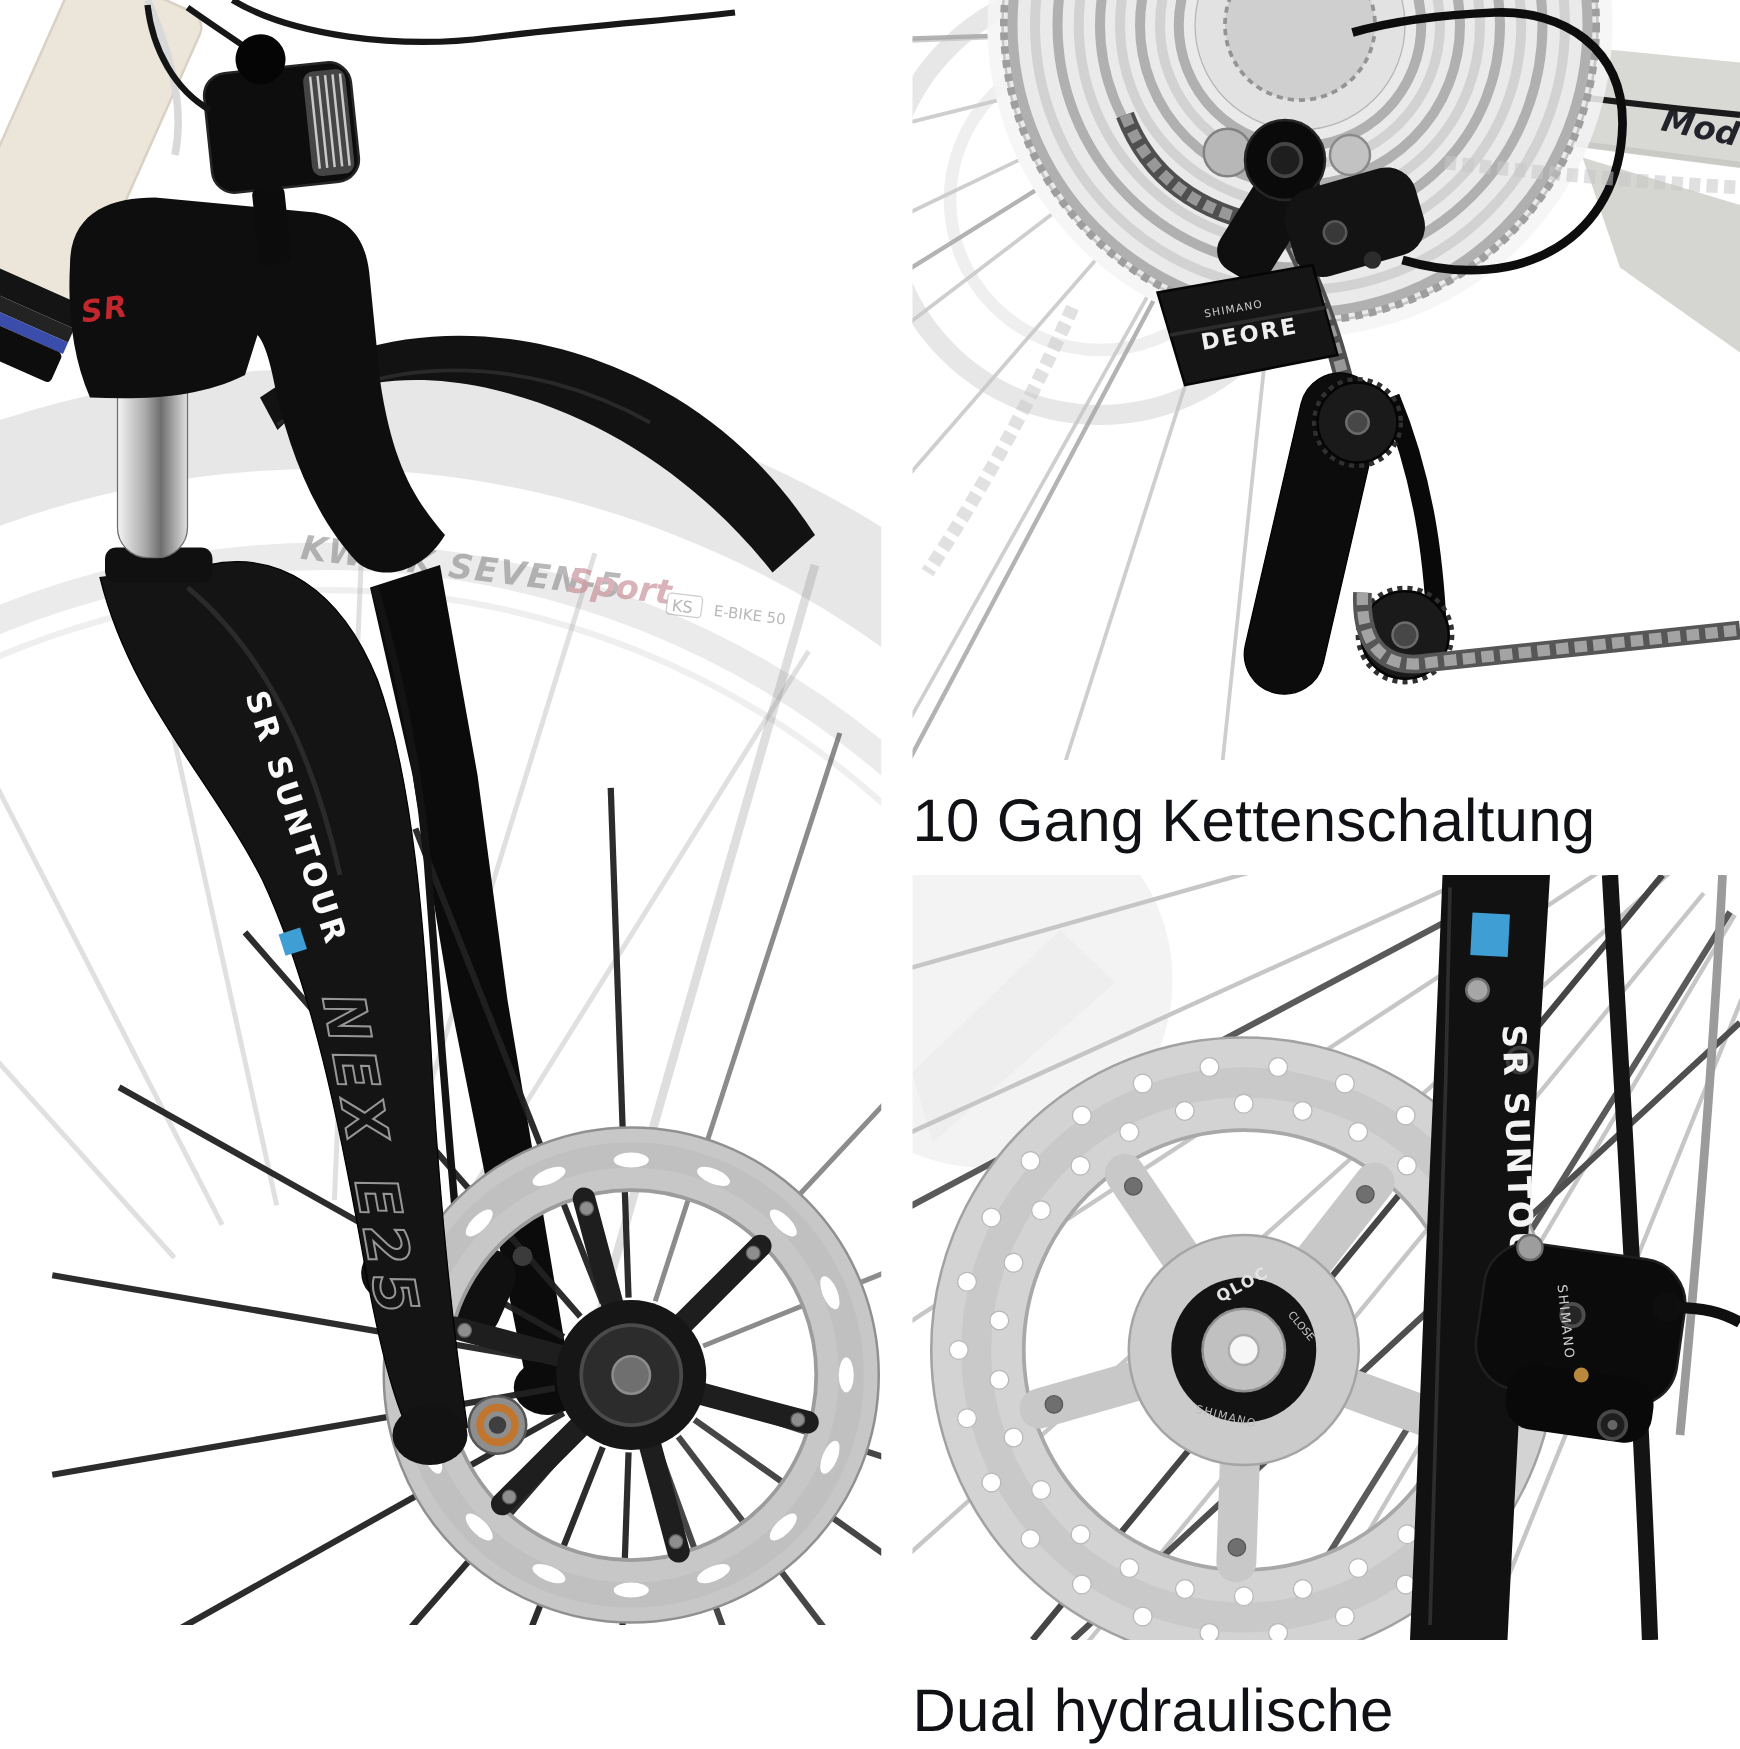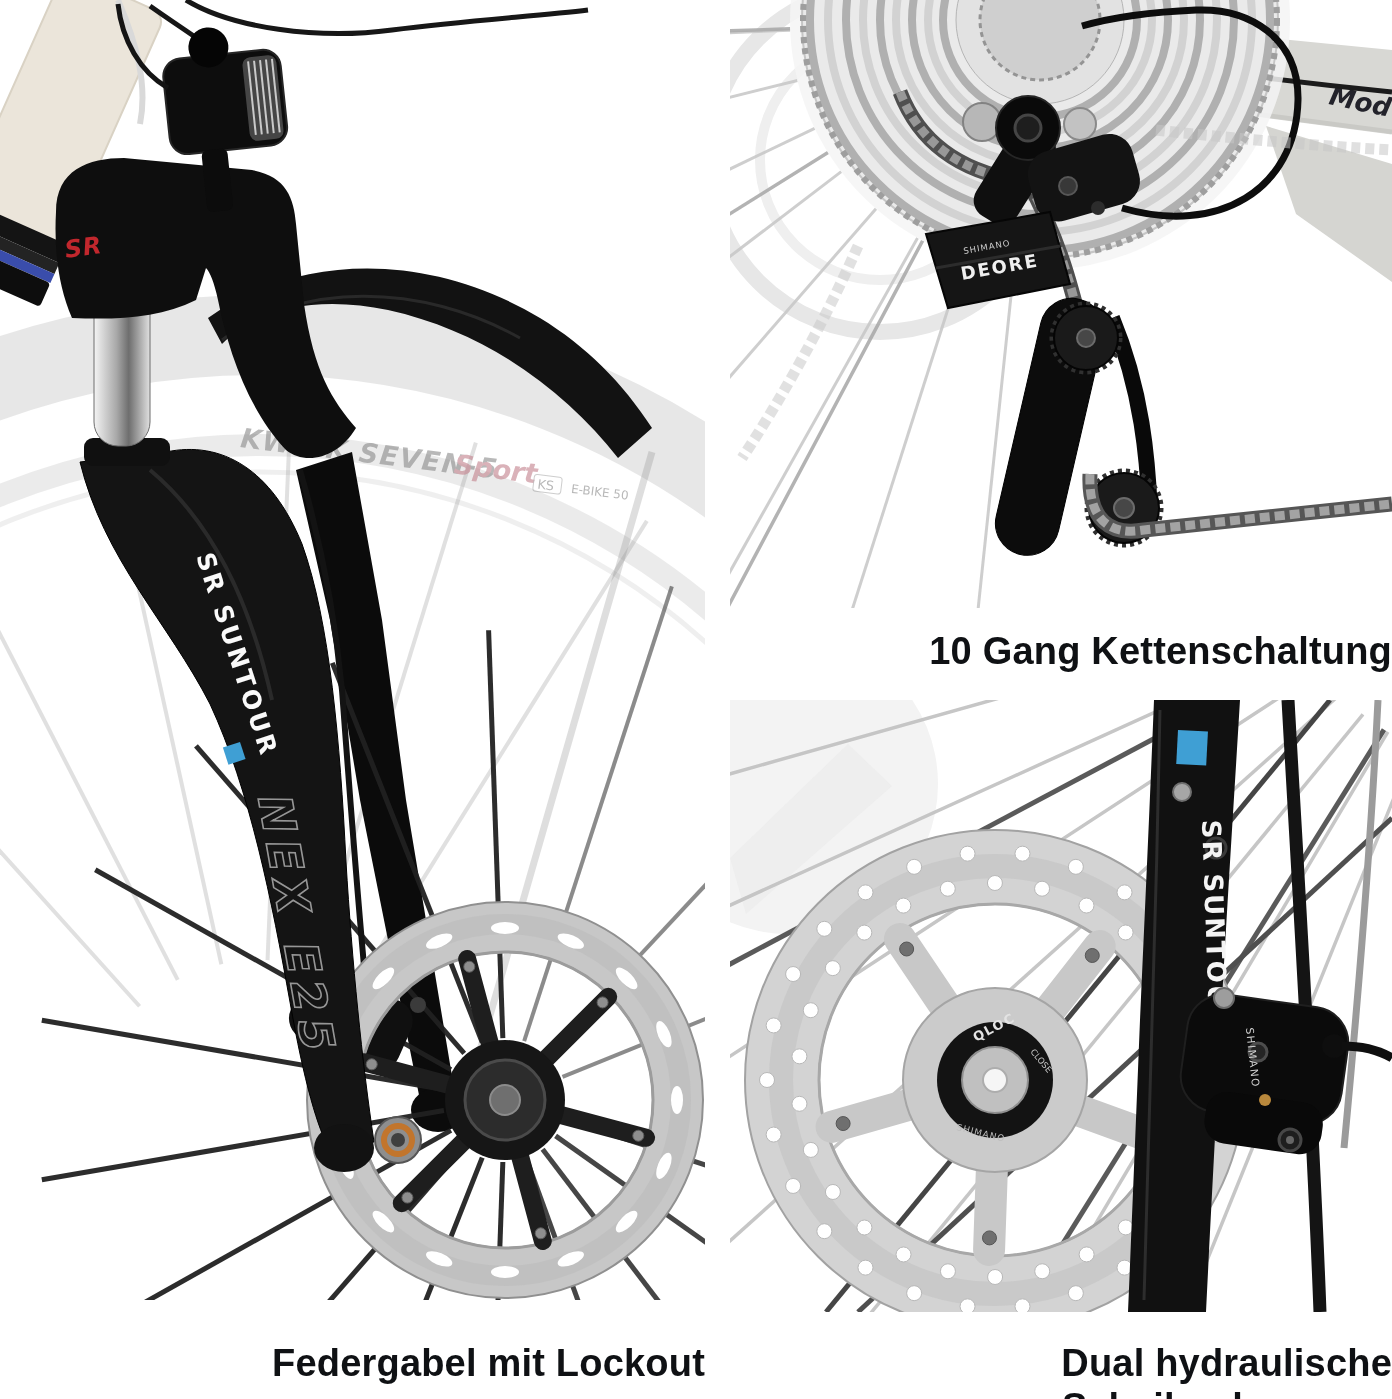--- a/index.html
+++ b/index.html
@@ -1,20 +1,20 @@
 <!DOCTYPE html>
 <html><head>
 <meta charset="utf-8">
 <style>
   html,body{margin:0;padding:0;background:#ffffff;}
   #page{position:relative;width:1392px;height:1399px;background:#ffffff;overflow:hidden;
         font-family:"Liberation Sans",sans-serif;}
   .photo{position:absolute;}
-  .caption{position:absolute;font-weight:700;font-size:38px;line-height:1.15;
-           color:#0f1114;text-align:right;letter-spacing:.2px;}
+  .caption{position:absolute;font-weight:400;font-size:48px;line-height:1.15;
+           color:#0f1114;text-align:left;letter-spacing:.2px;}
   #cap-der{left:730px;top:630px;width:662px;}
   #cap-fork{left:0;top:1342px;width:705px;}
   #cap-brk{left:730px;top:1342px;width:662px;}
   svg text{font-family:"DejaVu Sans","Liberation Sans",sans-serif;}
 </style>
 </head>
 <body>
 
 <div id="page">
 
@@ -407,15 +407,14 @@
       <circle cx="560" cy="440" r="11" fill="#1e1e1e" stroke="#474747" stroke-width="3"></circle>
       <circle cx="560" cy="440" r="4" fill="#666666"></circle>
       <circle cx="535" cy="400" r="6" fill="#b9883c"></circle>
       <circle cx="604" cy="346" r="12" fill="#0e0e0e"></circle>
       <path d="M612,346 C636,346 652,352 662,358" stroke="#0f0f0f" stroke-width="9" fill="none"></path>
       <text transform="translate(516,328) rotate(84)" font-size="10.5" fill="#d2d2d2" letter-spacing="1.5">SHIMANO</text>
     </g>
   </svg>
 
   <div class="caption" id="cap-der">10 Gang Kettenschaltung</div>
-  <div class="caption" id="cap-fork">Federgabel mit Lockout</div>
   <div class="caption" id="cap-brk">Dual hydraulische Scheibenbremsen</div>
 </div>
 
 </body></html>

